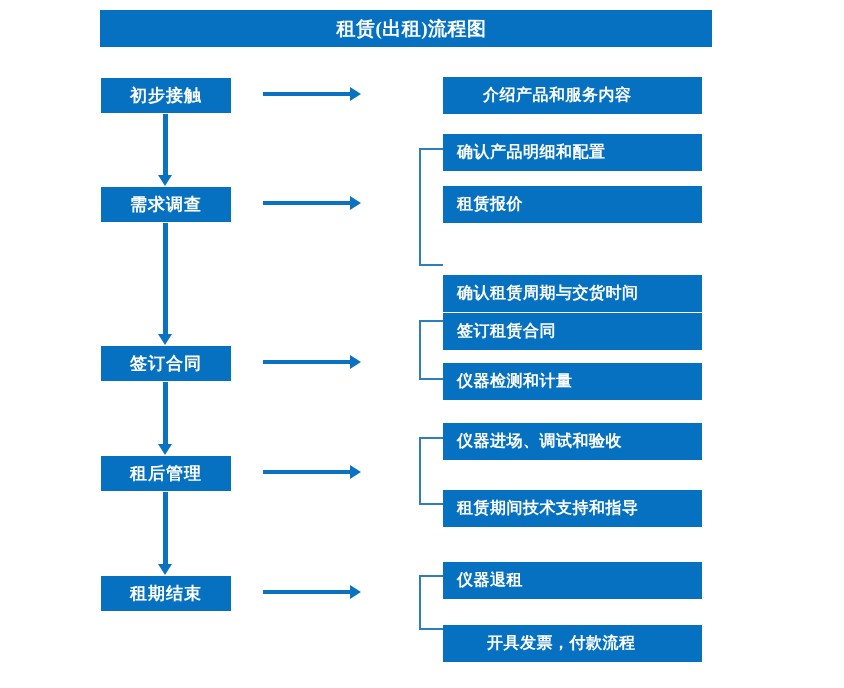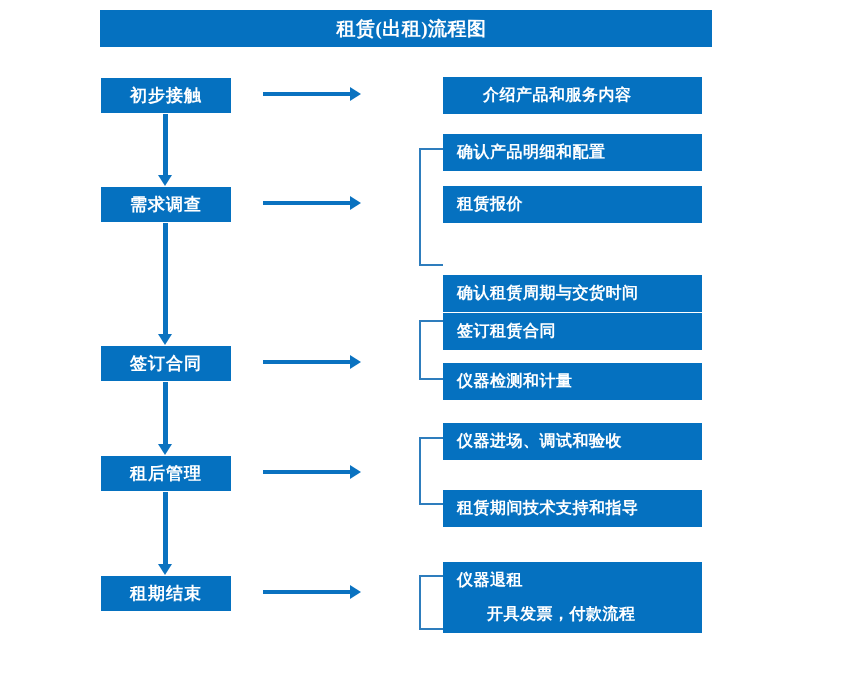--- a/index.html
+++ b/index.html
@@ -197,16 +197,16 @@
   <div id="layer-details">
       <div class="detail-box" style="top: 77px; padding-left: 40px;">介绍产品和服务内容</div>
       <div class="detail-box" style="top: 134px;">确认产品明细和配置</div>
       <div class="detail-box" style="top: 186px;">租赁报价</div>
       <div class="detail-box" style="top: 245px; margin-top: 30px;">确认租赁周期与交货时间</div>
       <div class="detail-box" style="top: 313px;">签订租赁合同</div>
       <div class="detail-box" style="top: 363px;">仪器检测和计量</div>
       <div class="detail-box" style="top: 423px;">仪器进场、调试和验收</div>
       <div class="detail-box" style="top: 490px;">租赁期间技术支持和指导</div>
       <div class="detail-box" style="top: 562px;">仪器退租</div>
-      <div class="detail-box" style="top: 596px; padding-left: 44px;">开具发票，付款流程</div>
+      <div class="detail-box" style="top: 625px; padding-left: 44px;">开具发票，付款流程</div>
     </div>
 
 </div>
 
 </body></html>

